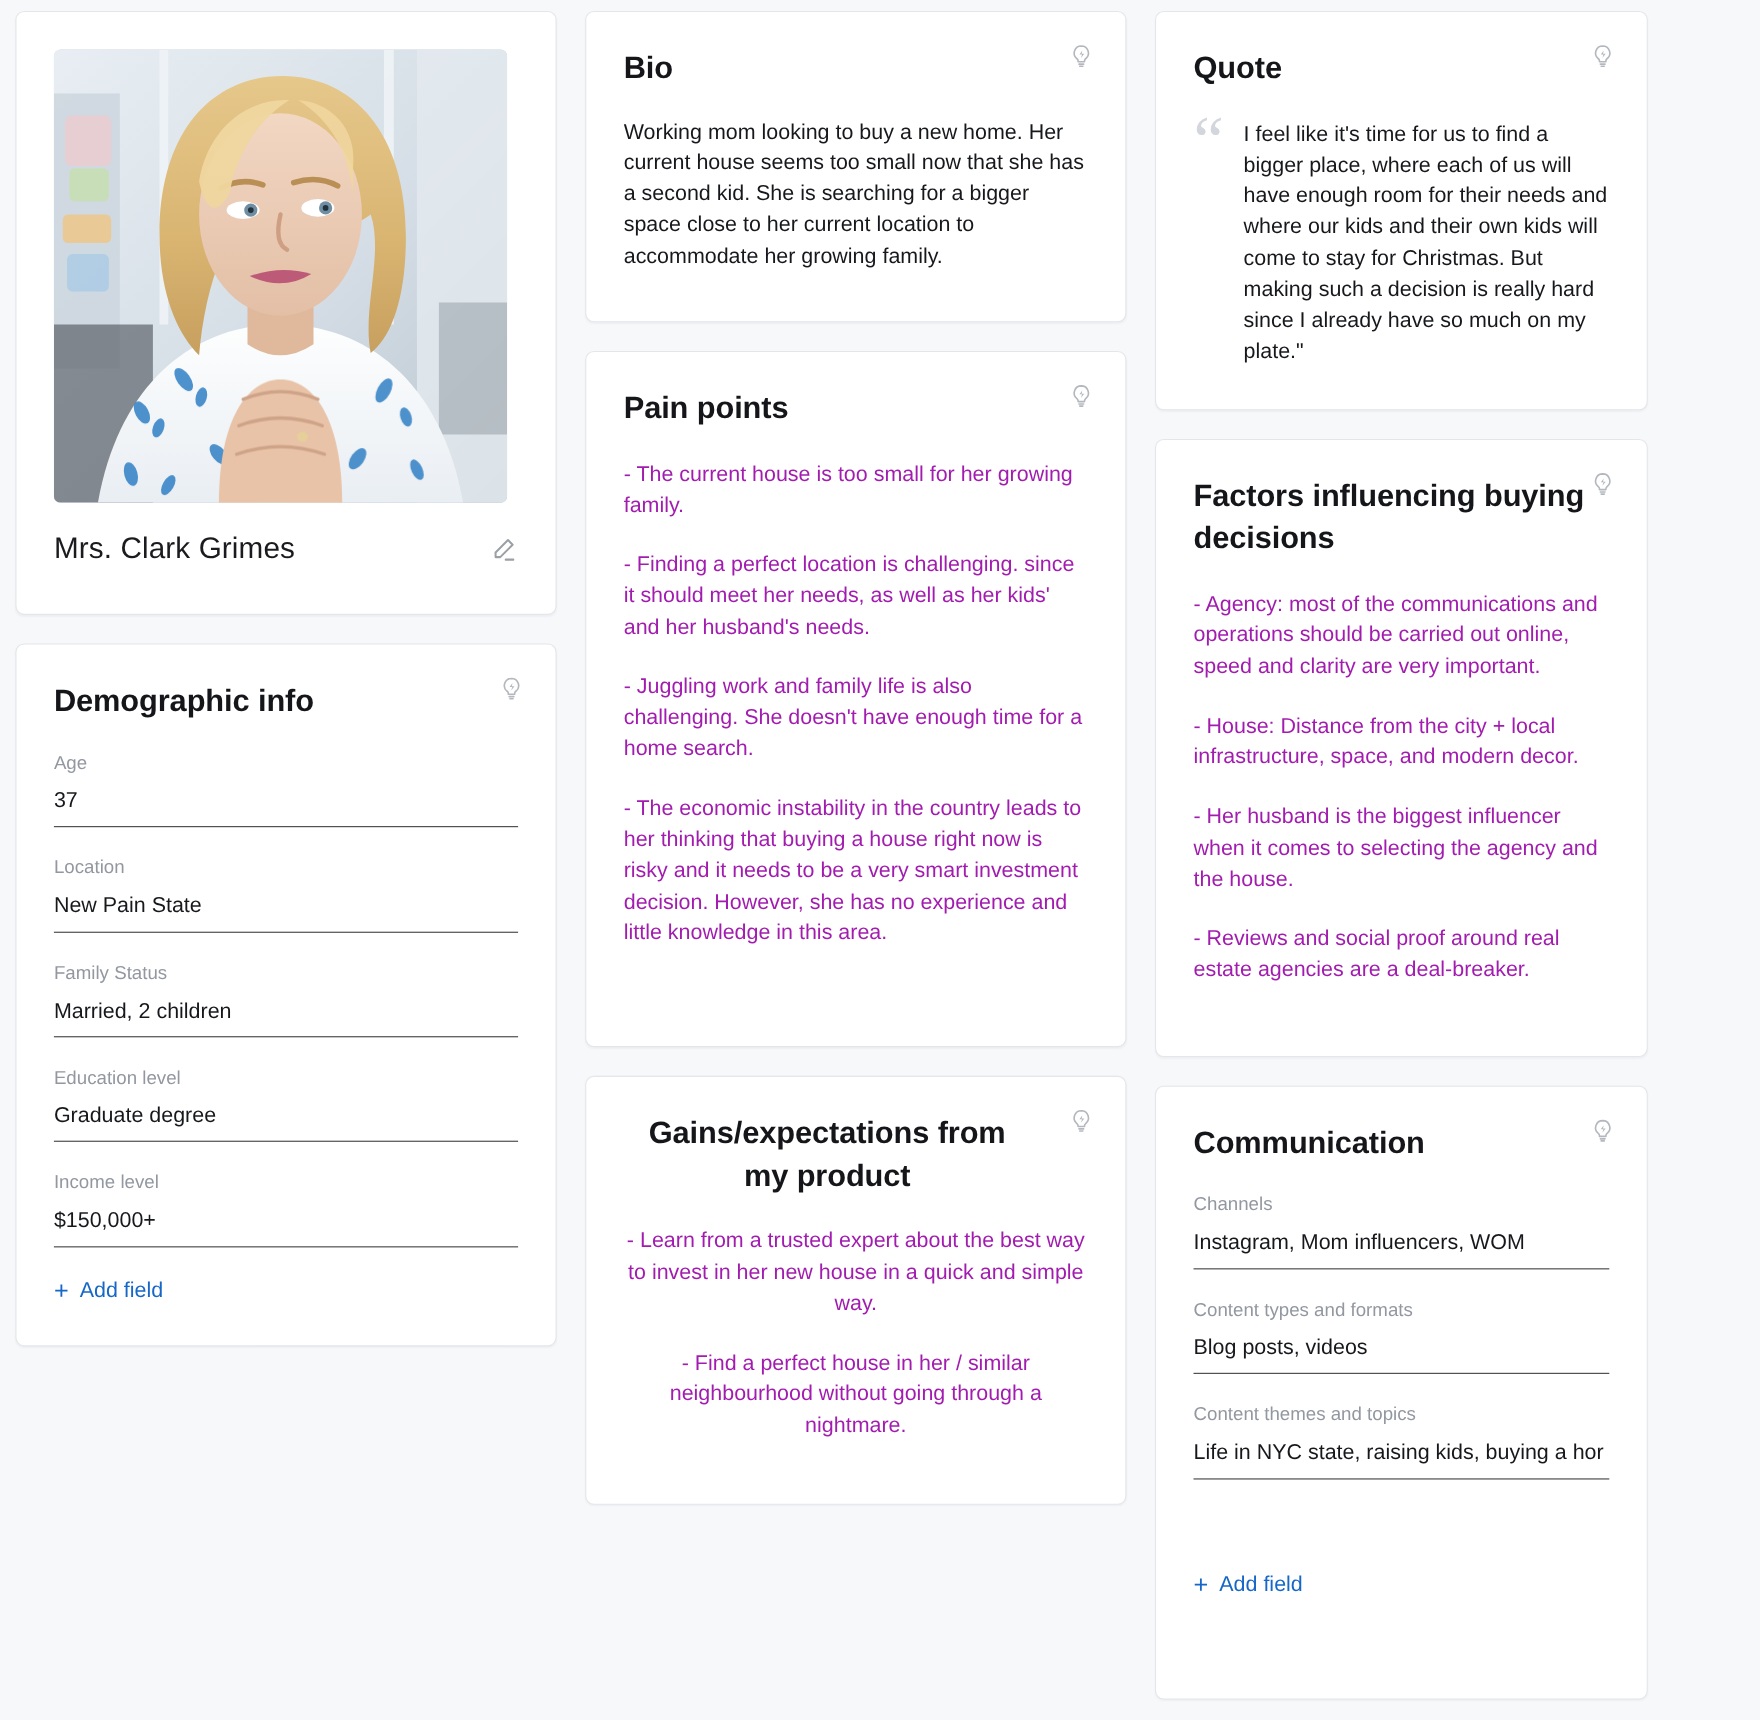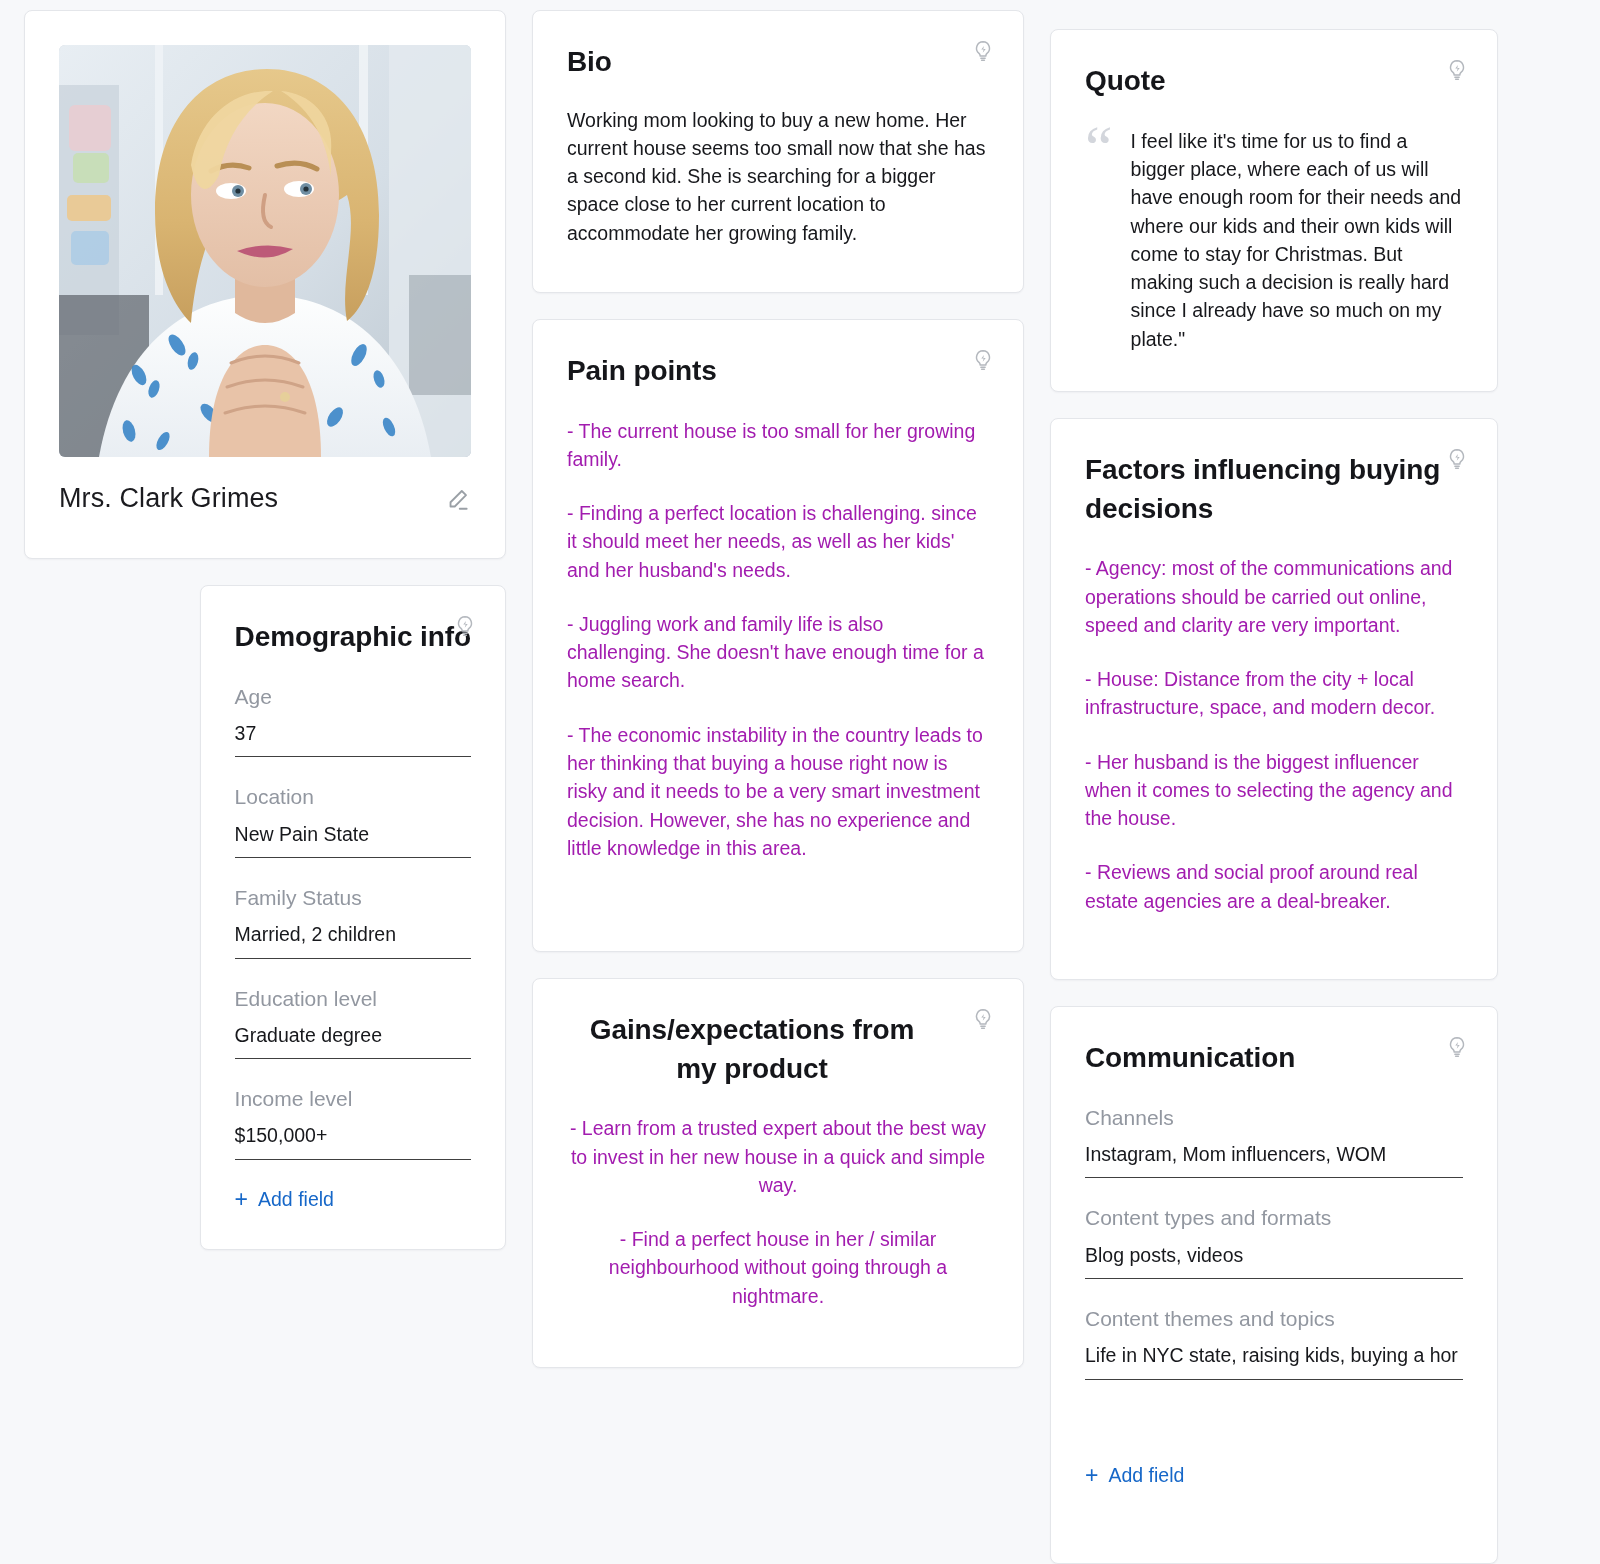--- a/index.html
+++ b/index.html
@@ -12,23 +12,23 @@
   }
   .board {
     width: 1600px;
     height: 1564px;
     display: flex;
     gap: 26px;
     padding: 10px 14px 0 14px;
     background: #f7f8fa;
   }
   .col { display: flex; flex-direction: column; gap: 26px; }
-  .col-left   { width: 492px; align-items: flex-end; }
+  .col-left   { width: 492px; }
   .col-mid    { width: 492px; }
-  .col-right  { width: 448px; justify-content: flex-end; }
+  .col-right  { width: 448px; }
 
   .card {
     position: relative;
     background: #ffffff;
     border: 1px solid #e4e6ea;
     border-radius: 8px;
     box-shadow: 0 1px 2px rgba(16,24,40,0.04);
   }
 
   
@@ -88,21 +88,21 @@
   .body-text {
     font-size: 19.5px;
     line-height: 1.45;
     color: #17181c;
     margin-top: 24px;
   }
 
   
   .field { margin-top: 26px; }
   .field-label {
-    font-size: 21px;
+    font-size: 17px;
     color: #9297a0;
     line-height: 1.3;
   }
   .field-value {
     font-size: 19.5px;
     color: #17181c;
     padding: 11px 0 10px 0;
     border-bottom: 1px solid #404040;
     min-height: 24px;
     line-height: 1.3;

